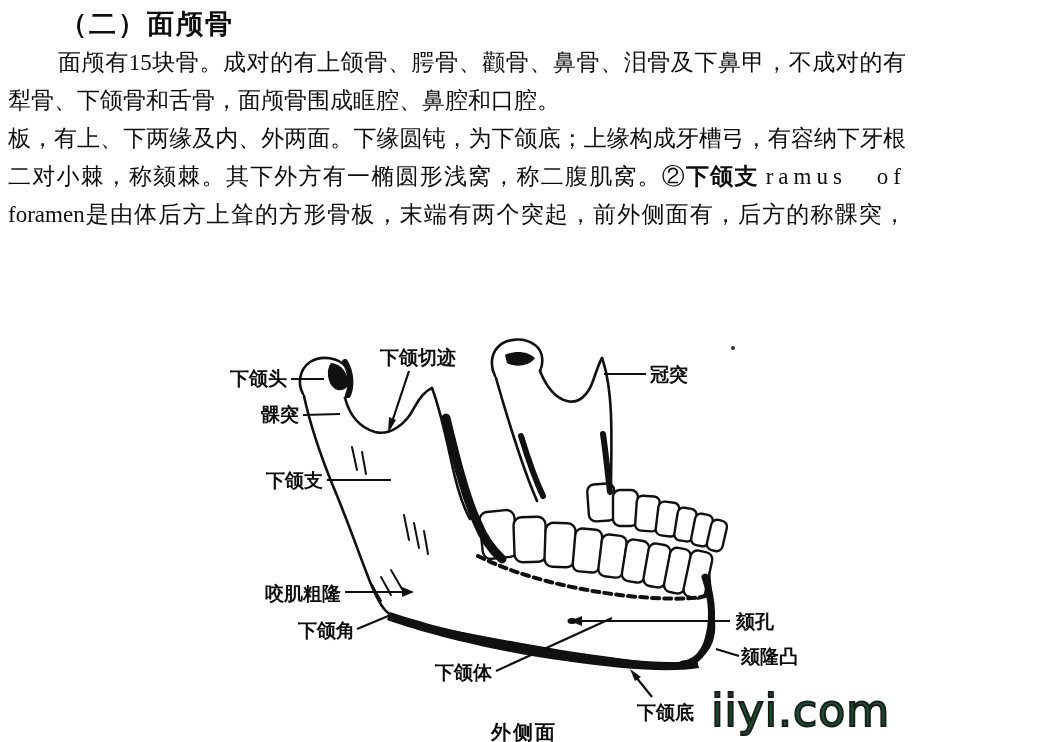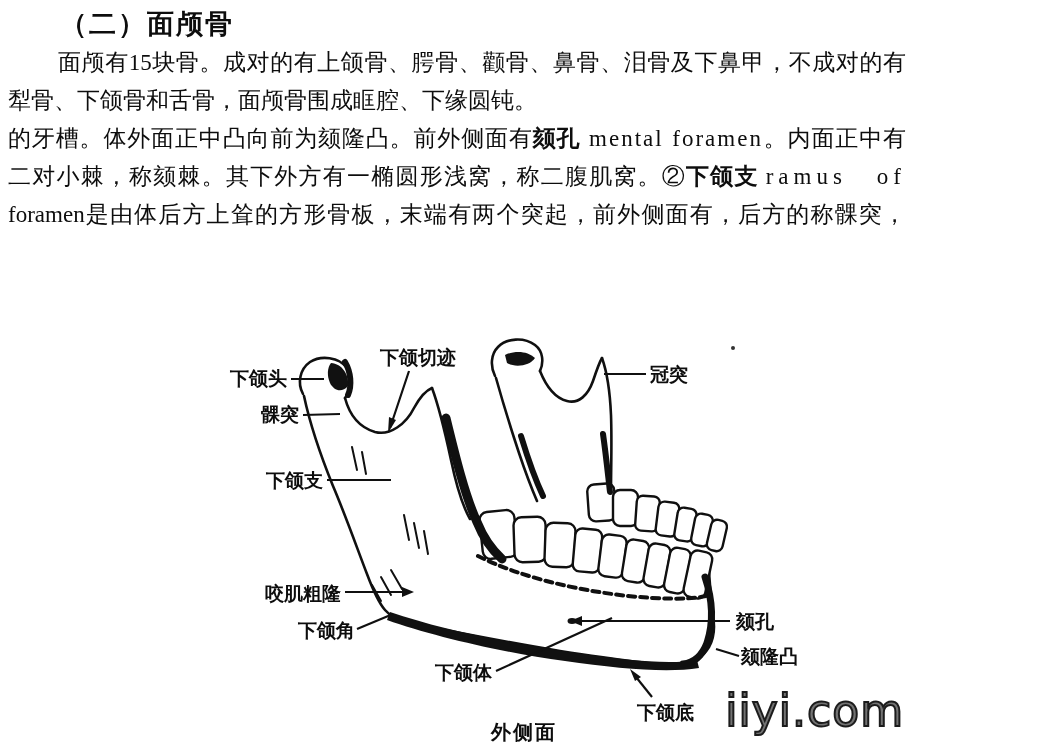--- a/index.html
+++ b/index.html
@@ -16,37 +16,37 @@
   .seg.latins{letter-spacing:2px;}
   .figure{position:absolute;left:0;top:332px;width:1043px;height:410px;}
   .figure svg{display:block;width:1043px;height:410px;}
   .bone{fill:none;stroke:#101010;stroke-width:2.6;stroke-linecap:round;stroke-linejoin:round;}
   .shade{fill:none;stroke:#101010;stroke-linecap:round;}
   .tooth{fill:#fff;stroke:#101010;stroke-width:2.4;}
   .leader{stroke:#101010;stroke-width:2.2;fill:none;}
   .arrow{fill:#101010;stroke:none;}
   .lbl{font-family:"Liberation Serif","DejaVu Serif",serif;font-size:19px;font-weight:bold;fill:#0d0d0d;}
   .lbl.cap{font-size:20px;letter-spacing:2px;}
-  .watermark{position:absolute;right:10px;bottom:6px;
+  .watermark{position:absolute;right:24px;bottom:6px;
              font-family:"DejaVu Sans","Liberation Sans",sans-serif;
              font-size:44px;font-weight:400;letter-spacing:1px;
-             color:#737373;-webkit-text-stroke:2px #1c1c1c;
+             color:#14532d;-webkit-text-stroke:2px #1c1c1c;
              text-shadow:0 0 1px #555;}
 </style>
 </head>
 <body>
 
 <div class="page">
 
   <div class="textwrap">
     <div class="heading">（二）面颅骨</div>
     <div>
         <div class="tline ind fill"><span class="seg">面颅有15块骨。成对的有上颌骨、腭骨、颧骨、鼻骨、泪骨及下鼻甲，不成对的有</span></div>
-        <div class="tline"><span class="seg">犁骨、下颌骨和舌骨，面颅骨围成眶腔、下缘圆钝。</span></div>
-        <div class="tline fill"><span class="seg">的牙槽。体外面正中凸向前为颏隆凸。前外侧面有</span><span class="seg bold">颏孔</span><span class="seg latins"> mental foramen</span><span class="seg">。内面正中有</span></div>
+        <div class="tline"><span class="seg">犁骨、下颌骨和舌骨，面颅骨围成眶腔、鼻腔和口腔。</span></div>
+        <div class="tline fill"><span class="seg">板，有上、下两缘及内、外两面。下缘圆钝，为下颌底；上缘构成牙槽弓，有容纳下牙根</span></div>
         <div class="tline fill"><span class="seg">二对小棘，称颏棘。其下外方有一椭圆形浅窝，称二腹肌窝。②</span><span class="seg bold">下颌支</span><span class="seg"> </span><span class="seg latinw">ramus of</span></div>
         <div class="tline fill"><span class="seg">foramen</span><span class="seg">是由体后方上耸的方形骨板，末端有两个突起，前外侧面有，后方的称髁突，</span></div>
       </div>
   </div>
 
   <div class="figure">
     <svg viewBox="0 332 1043 410">
 
       <path class="bone" d="M 345,398 C 352,390 354,377 347,368 C 339,357 321,355 310,362 C 300,369 297,383 303,394"></path>
       <path class="bone" d="M 345,398 C 349,413 358,427 375,432 C 390,436 406,424 414,408 C 420,397 427,390 432,388"></path>

